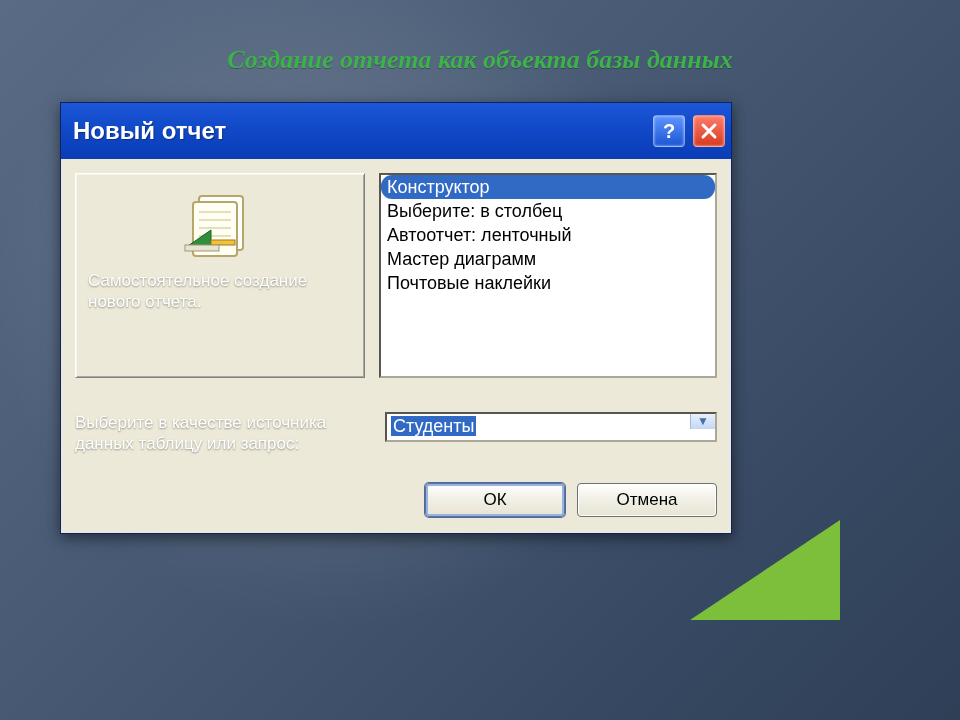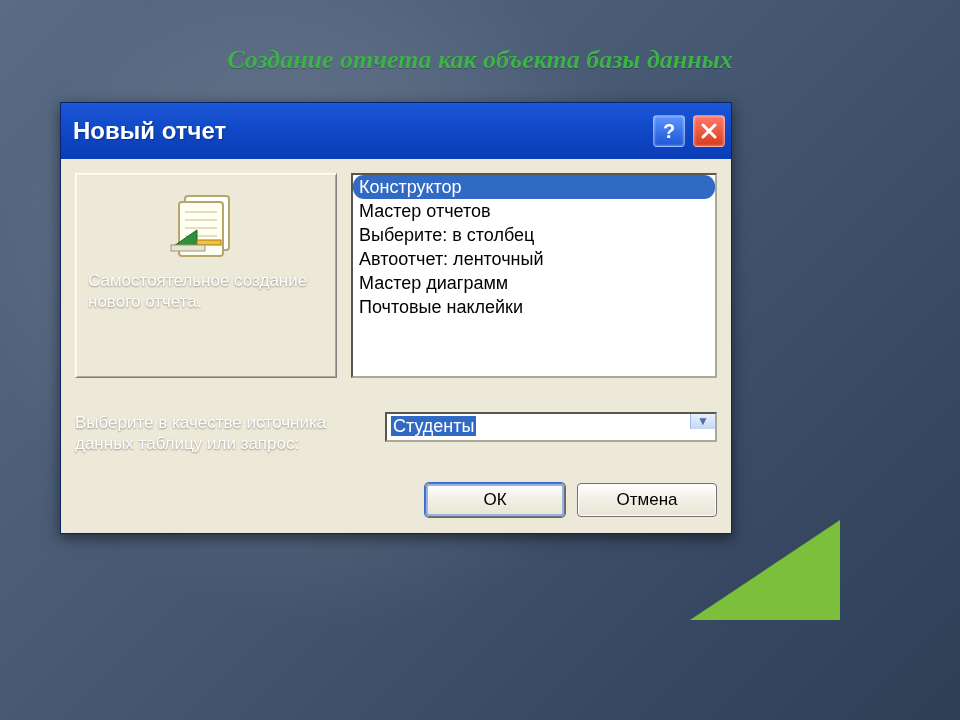--- a/index.html
+++ b/index.html
@@ -78,21 +78,21 @@
 
   .dialog-body {
     padding: 14px 14px 16px 14px;
     font-size:17px;
     color:#000;
     line-height:1.25;
   }
   .upper-row { display:flex; gap:14px; }
 
   .preview-pane {
-    width: 262px;
+    width: 290px;
     height: 205px;
     background:#ece9d8;
     border-top:1px solid #fff;
     border-left:1px solid #fff;
     border-right:1px solid #808080;
     border-bottom:1px solid #808080;
     box-shadow: inset 1px 1px 0 #f7f5e8, inset -1px -1px 0 #aca899;
     display:flex;
     flex-direction:column;
     align-items:center;
@@ -226,21 +226,20 @@
             <line x1="18" y1="46" x2="50" y2="46" stroke="#cdbf80"></line>
             <polygon points="4,58 30,40 30,58" fill="#2f8f3a" stroke="#1e5f26"></polygon>
             <rect x="30" y="50" width="24" height="5" fill="#f2c23b" stroke="#a3791b"></rect>
             <rect x="4" y="55" width="34" height="6" fill="#e8e4d0" stroke="#9c9578"></rect>
           </svg>
           <div class="preview-caption">Самостоятельное создание нового отчета.</div>
         </div>
 
         <div class="listbox" id="listbox">
             <div class="listbox-item selected">Конструктор</div>
-            <div class="listbox-item">Мастер отчетов</div>
             <div class="listbox-item">Выберите: в столбец</div>
             <div class="listbox-item">Автоотчет: ленточный</div>
             <div class="listbox-item">Мастер диаграмм</div>
             <div class="listbox-item">Почтовые наклейки</div>
           </div>
       </div>
 
       <div class="source-row">
         <div class="source-label">Выберите в качестве источника данных таблицу или запрос:</div>
         <div class="combo">

